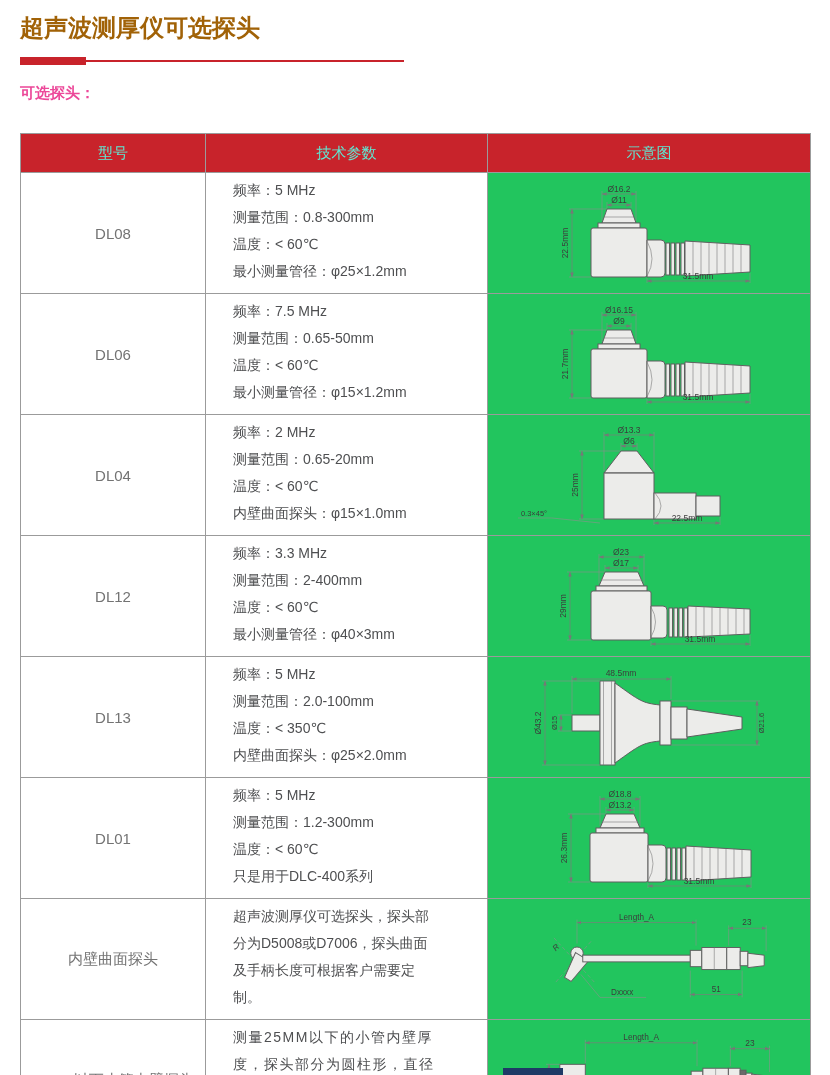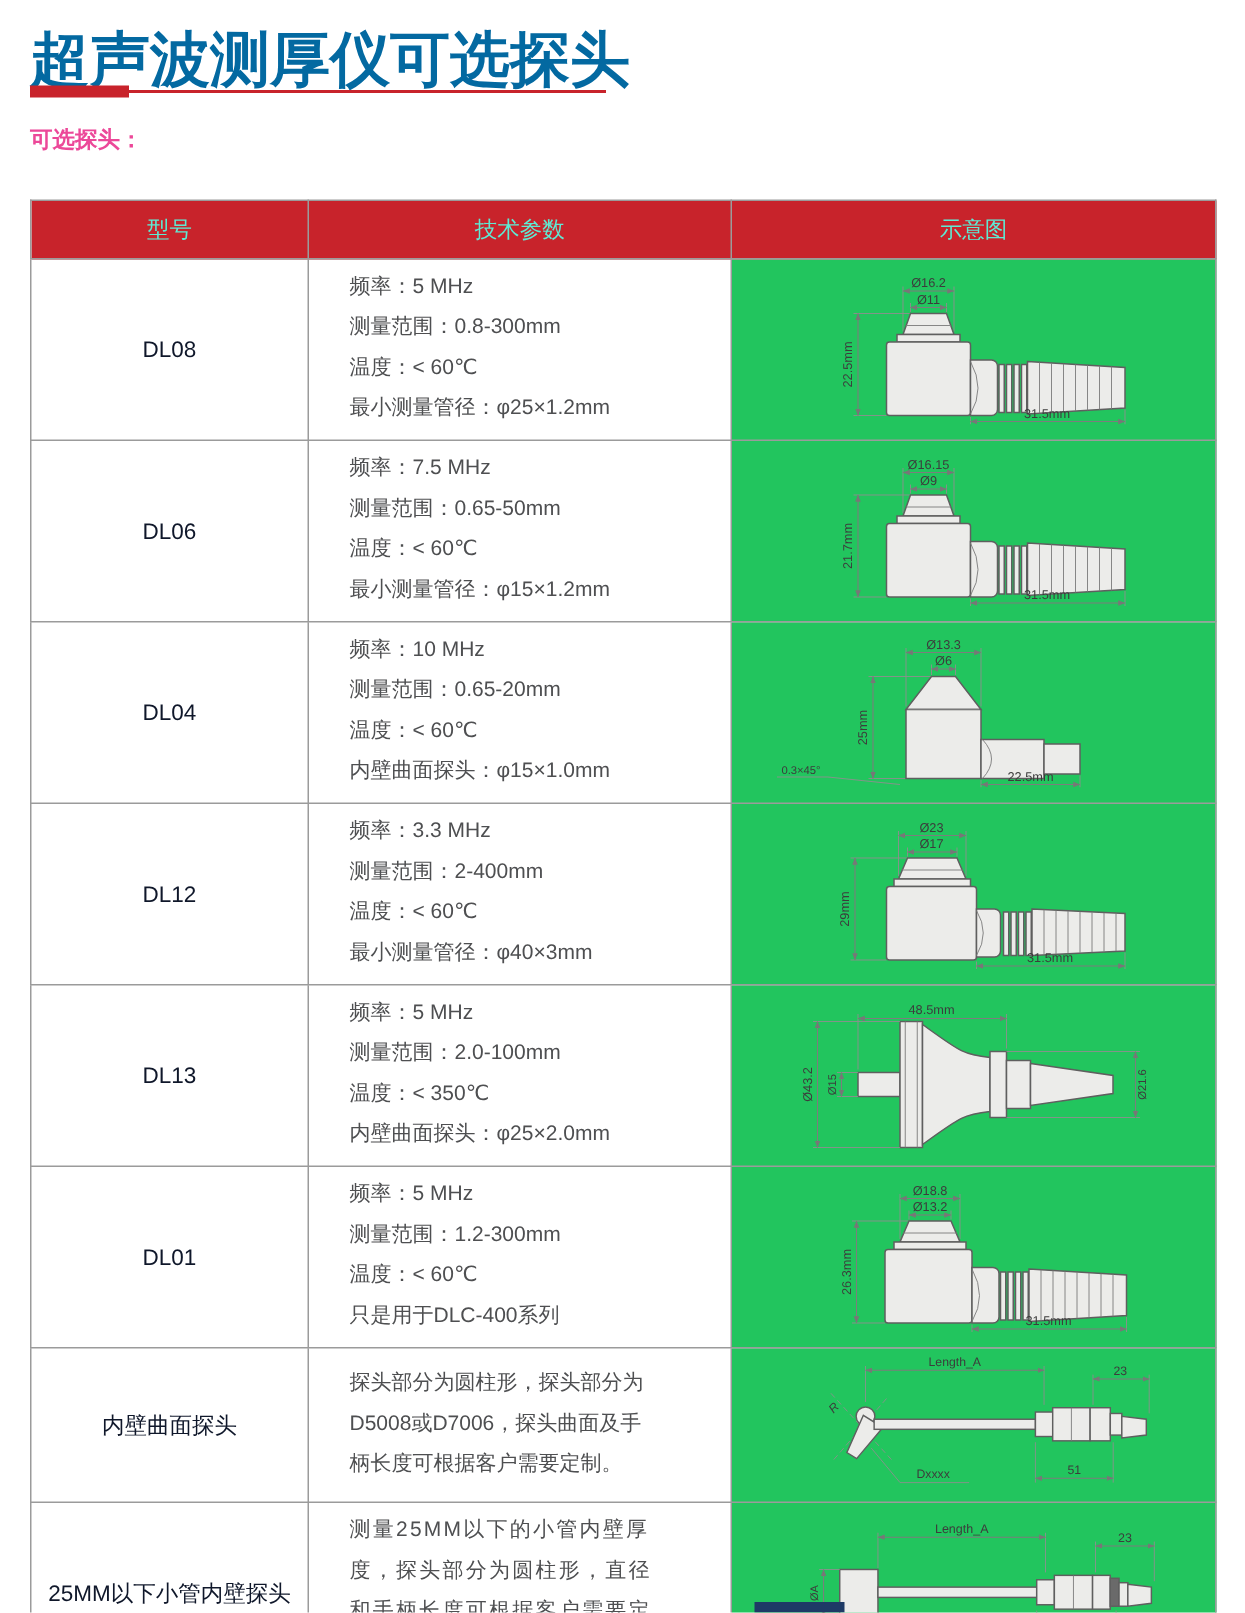--- a/index.html
+++ b/index.html
@@ -1,25 +1,25 @@
 <!DOCTYPE html>
 <html><head>
 <meta charset="utf-8">
 <style>
   html,body{margin:0;padding:0;background:#ffffff;}
   body{width:830px;height:1075px;position:relative;font-family:"Liberation Sans","DejaVu Sans",sans-serif;}
-  .page-title{position:absolute;left:20px;top:12px;font-size:40px;font-weight:bold;color:#0369a1;}
+  .page-title{position:absolute;left:20px;top:12px;font-size:24px;font-weight:bold;color:#a16207;}
   .rule{position:absolute;left:20px;top:57px;width:384px;height:8px;}
   .rule .thin{position:absolute;left:0;top:3px;width:384px;height:2px;background:#c8232b;}
   .rule .thick{position:absolute;left:0;top:0;width:66px;height:8px;background:#c8232b;}
   .subtitle{position:absolute;left:20px;top:84px;font-size:15px;font-weight:bold;color:#ec4899;}
   table.probes{position:absolute;left:20px;top:133px;width:790px;border-collapse:collapse;table-layout:fixed;}
   table.probes th{background:#c8232b;color:#5eead4;font-weight:normal;font-size:15px;height:36px;border:1px solid #9b9b9b;}
   table.probes td{border:1px solid #9b9b9b;vertical-align:middle;}
-  td.model{text-align:center;font-size:15px;color:#0f172a;}
+  td.model{text-align:center;font-size:15px;color:#737373;}
   td.params{padding:4px 10px 8px 27px;font-size:14px;color:#4e4f51;line-height:27px;}
   td.params .pline{white-space:nowrap;}
   td.params p{margin:0;line-height:27px;}
   p.flow7{max-width:202px;}
   p.flow8{max-width:208px;letter-spacing:1.5px;}
   td.diag{background:#22c55e;text-align:center;padding:0;}
   td.diag svg{display:block;margin:0 auto;}
   tr.r1{height:119px;} tr.r2{height:108px;} tr.r3{height:107px;} tr.r4{height:112px;}
   tr.r5{height:111px;} tr.r6{height:112px;} tr.r7{height:103px;} tr.r8{height:105px;}
   .bottom-bar{position:absolute;left:503px;top:1068px;width:60px;height:7px;background:#1e3a66;}
@@ -157,21 +157,21 @@
             <line class="wit" x1="256" y1="90" x2="256" y2="100"></line>
           <line class="dim" x1="153" y1="98" x2="256" y2="98" marker-start="url(#arr)" marker-end="url(#arr)"></line>
           <text class="dt" x="204" y="95.5" text-anchor="middle">31.5mm</text>
         </svg>
       </td>
     </tr>
 
     <tr class="r3">
       <td class="model">DL04</td>
       <td class="params">
-        <div class="pline">频率：10 MHz</div>
+        <div class="pline">频率：2 MHz</div>
         <div class="pline">测量范围：0.65-20mm</div>
         <div class="pline">温度：&lt; 60℃</div>
         <div class="pline">内壁曲面探头：φ15×1.0mm</div>
       </td>
       <td class="diag">
         <svg width="310" height="100" viewBox="0 0 310 100">
           <line class="wit" x1="110" y1="46" x2="110" y2="7"></line>
             <line class="wit" x1="160" y1="46" x2="160" y2="7"></line>
           <line class="dim" x1="110" y1="10" x2="160" y2="10" marker-start="url(#arr)" marker-end="url(#arr)"></line>
           <text class="dt" x="135" y="7.5" text-anchor="middle">Ø13.3</text>
@@ -329,21 +329,21 @@
             <line class="wit" x1="257" y1="90" x2="257" y2="100"></line>
           <line class="dim" x1="154" y1="98" x2="257" y2="98" marker-start="url(#arr)" marker-end="url(#arr)"></line>
           <text class="dt" x="205" y="95.5" text-anchor="middle">31.5mm</text>
         </svg>
       </td>
     </tr>
 
     <tr class="r7">
       <td class="model">内壁曲面探头</td>
       <td class="params">
-        <p class="flow7">探头部分为圆柱形，探头部分为D5008或D7006，探头曲面及手柄长度可根据客户需要定制。</p>
+        <p class="flow7">超声波测厚仪可选探头，探头部分为D5008或D7006，探头曲面及手柄长度可根据客户需要定制。</p>
       </td>
       <td class="diag">
         <svg width="310" height="96" viewBox="0 0 310 100">
           <line class="wit" x1="80" y1="34" x2="80" y2="9"></line>
             <line class="wit" x1="204" y1="36" x2="204" y2="9"></line>
           <line class="dim" x1="80" y1="12" x2="204" y2="12" marker-start="url(#arr)" marker-end="url(#arr)"></line>
           <text class="dt" x="142" y="9" text-anchor="middle">Length_A</text>
           <line class="wit" x1="238" y1="36" x2="238" y2="15"></line>
             <line class="wit" x1="277" y1="42" x2="277" y2="15"></line>
           <line class="dim" x1="238" y1="18" x2="277" y2="18" marker-start="url(#arr)" marker-end="url(#arr)"></line>

